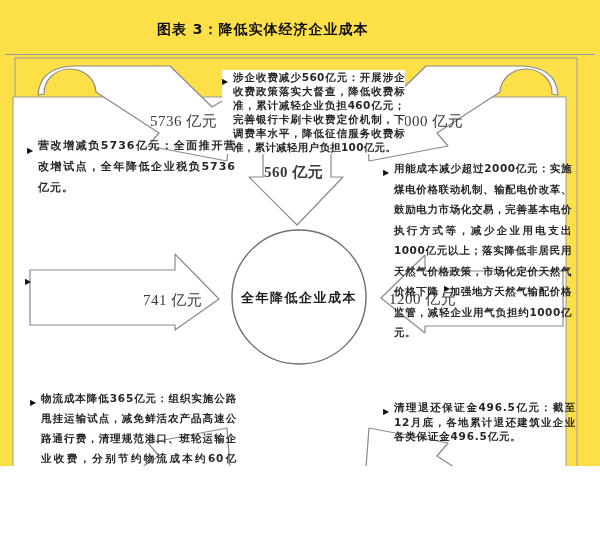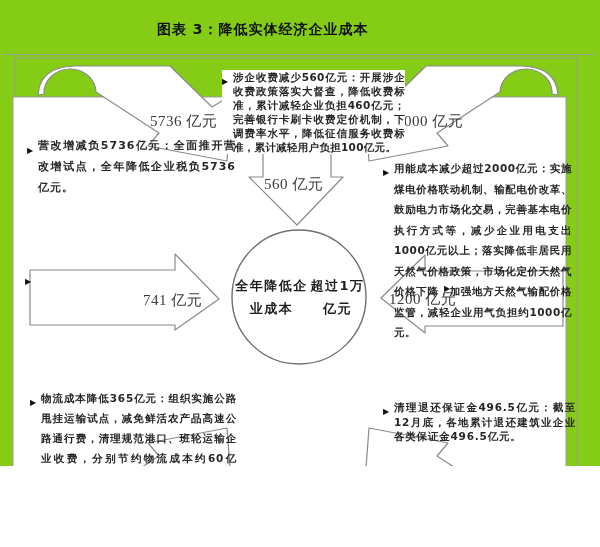--- a/index.html
+++ b/index.html
@@ -1,17 +1,17 @@
 <!DOCTYPE html>
 <html><head>
 <meta charset="utf-8">
 <style>
   html,body{margin:0;padding:0;background:#fff;}
   .stage{
-    position:relative;width:600px;height:466px;background:#84cc16;
+    position:relative;width:600px;height:466px;background:#fde047;
     font-family:"DejaVu Sans","Liberation Sans",sans-serif;
     color:#2a2a2a;overflow:hidden;
   }
   .title{
     position:absolute;left:157px;top:21px;font-size:14px;font-weight:bold;
     letter-spacing:1px;color:#111;white-space:nowrap;
   }
   .sep{position:absolute;left:5px;top:54px;width:590px;border-top:1px solid #9a9a9a;height:0;}
   .layer{position:absolute;left:0;top:0;}
   .note{
@@ -24,21 +24,21 @@
   .note-energy{left:383px;top:158px;width:178px;line-height:20.5px;font-size:10.5px;letter-spacing:0.5px;}
   .note-interest{left:25px;top:269px;width:120px;line-height:16px;letter-spacing:2px;}
   .note-labor{left:444px;top:276px;width:122px;line-height:15px;font-size:10.5px;}
   .note-logistics{left:30px;top:388px;width:196px;line-height:20px;font-size:10.5px;letter-spacing:0.8px;}
   .note-deposit{left:383px;top:400px;width:182px;line-height:14.5px;font-size:10.5px;letter-spacing:0.8px;}
   .amt{
     position:absolute;font-family:"Liberation Serif","DejaVu Serif",serif;
     font-size:15px;color:#3a3a3a;white-space:nowrap;letter-spacing:0.5px;
   }
   .amt-tax{left:150px;top:112px;}
-  .amt-fees{left:264px;top:175px;}
+  .amt-fees{left:264px;top:163px;font-weight:bold;}
   .amt-energy{left:396px;top:112px;}
   .amt-interest{left:143px;top:291px;}
   .amt-labor{left:389px;top:290px;}
   .amt-logistics{left:152px;top:480px;}
   .amt-deposit{left:386px;top:458px;}
   .center-label{
     position:absolute;left:233px;top:233px;width:132px;height:128px;
     display:flex;align-items:center;justify-content:center;
     font-size:13px;font-weight:bold;line-height:23px;letter-spacing:1.5px;color:#1c1c1c;
     text-align:center;
@@ -99,16 +99,15 @@
   </div>
   <div class="note note-logistics">
     <span class="mk">▶</span><span>物流成本降低365亿元：组织实施公路甩挂运输试点，减免鲜活农产品高速公路通行费，清理规范港口、班轮运输企业收费，分别节约物流成本约60亿元、290亿元、15亿元。</span>
   </div>
   <div class="note note-deposit">
     <span class="mk">▶</span><span>清理退还保证金496.5亿元：截至12月底，各地累计退还建筑业企业各类保证金496.5亿元。</span>
   </div>
 
   <div class="center-label">
     <span>全年降低企业成本</span>
-    <span>超过1万亿元</span>
   </div>
 
 </div>
 
 </body></html>

